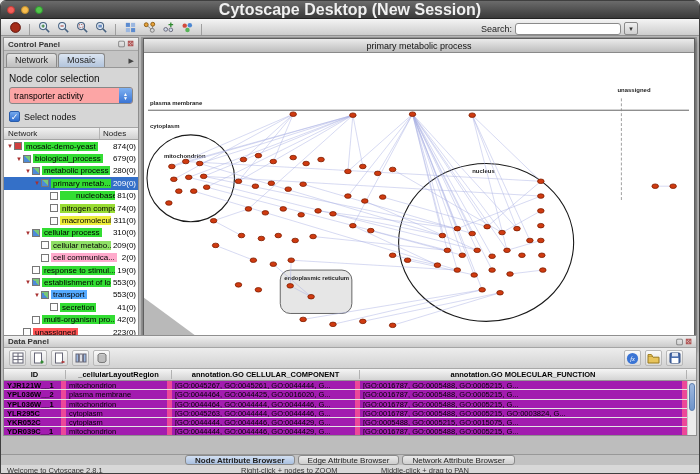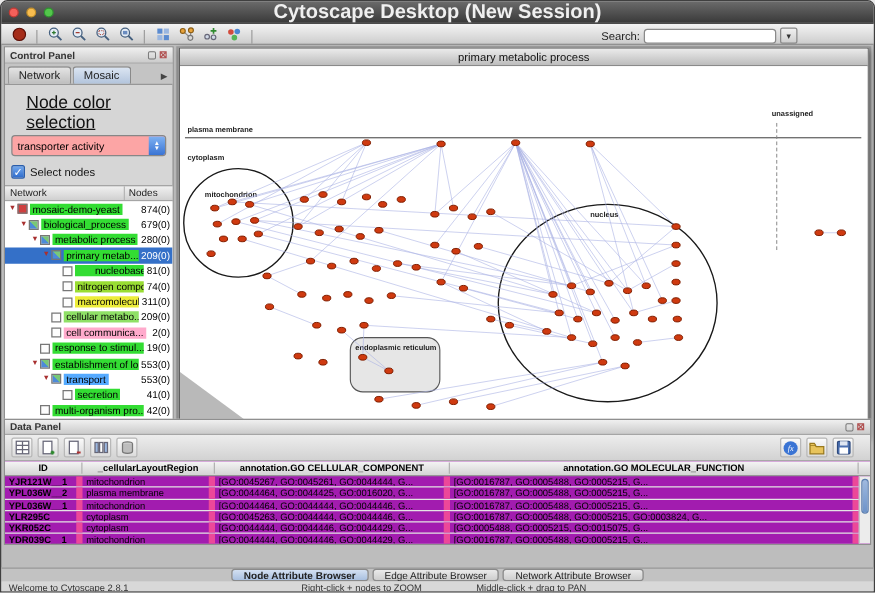--- a/index.html
+++ b/index.html
@@ -26,21 +26,21 @@
   
   .control-panel { position:absolute; left:2px; top:36px; width:136px; height:316px; border:1px solid #8f8f8f; background:#d6d6d6; display:flex; flex-direction:column; }
   .panel-header { height:13px; flex:none; background:linear-gradient(#f0f0f0,#cbcbcb); border-bottom:1px solid #a5a5a5; font-size:8px; font-weight:bold; color:#333; display:flex; align-items:center; padding:0 4px; }
   .ph-icons { margin-left:auto; display:flex; gap:2px; font-size:8px; color:#777; line-height:8px; }
   .ph-icons .x { color:#b05050; }
   .cp-tabs { height:17px; flex:none; display:flex; align-items:flex-end; background:#c4c4c4; padding:2px 2px 0; gap:1px; border-bottom:1px solid #979797; }
   .cp-tab { font-size:9px; padding:1px 8px 2px; border:1px solid #8a8a8a; border-bottom:none; border-radius:3px 3px 0 0; background:linear-gradient(#e4e4e4,#bebebe); color:#222; }
   .cp-tab.active { background:linear-gradient(#dbe5f2,#b2c4dc); }
   .cp-tab-arrow { margin-left:auto; font-size:7px; color:#444; padding:0 2px 2px 0; }
   .cp-body { flex:none; padding:3px 5px 4px; }
-  .cp-label { font-size:14px; color:#111; margin:2px 12px 3px;text-decoration:underline; }
+  .cp-label { font-size:10px; color:#111; margin:2px 0 3px; }
   .cp-dropdown { height:17px; background:#fca5a5; border:1px solid #878787; border-radius:3px; display:flex; align-items:center; font-size:8.5px; padding-left:4px; overflow:hidden; }
   .dd-btn { margin-left:auto; width:13px; height:100%; background:linear-gradient(#7fb2f2,#3a74d4); color:#fff; display:flex; flex-direction:column; align-items:center; justify-content:center; font-size:5px; line-height:4px; flex:none; }
   .cp-check { display:flex; align-items:center; gap:4px; margin:7px 0 1px; font-size:9px; color:#111; }
   .checkbox { width:11px; height:11px; flex:none; background:linear-gradient(#74a9ee,#2e6ccd); border:1px solid #2a5daa; border-radius:2px; color:#fff; font-size:9px; line-height:10px; text-align:center; }
   .tree-header { flex:none; display:flex; height:13px; background:linear-gradient(#f1f1f1,#d0d0d0); border-top:1px solid #a5a5a5; border-bottom:1px solid #a5a5a5; font-size:8px; color:#222; align-items:center; }
   .tree-header .h1 { flex:1; padding-left:4px; border-right:1px solid #b5b5b5; height:100%; line-height:12px; }
   .tree-header .h2 { width:38px; padding-left:3px; }
   .tree { flex:1; background:#fff; overflow:hidden; }
   .tree-row { display:flex; align-items:center; height:12.4px; font-size:8px; white-space:nowrap; padding-right:2px; }
   .tree-row.selected { background:#3470c8; }
@@ -252,20 +252,27 @@
           <span class="tree-icon doc"></span>
           <span class="tree-label" style="background: rgb(153, 221, 51);">nitrogen compo...</span>
           <span class="tree-count">74(0)</span>
         </div>
         <div class="tree-row">
           <span class="ti" style="width: 38px;"></span>
           <span class="arrow"></span>
           <span class="tree-icon doc"></span>
           <span class="tree-label" style="background: rgb(237, 237, 58);">macromolecule...</span>
           <span class="tree-count">311(0)</span>
+        </div>
+        <div class="tree-row">
+          <span class="ti" style="width: 20px;"></span>
+          <span class="arrow">▼</span>
+          <span class="tree-icon mosaic"></span>
+          <span class="tree-label" style="background: rgb(51, 221, 51);">cellular process</span>
+          <span class="tree-count">310(0)</span>
         </div>
         <div class="tree-row">
           <span class="ti" style="width: 29px;"></span>
           <span class="arrow"></span>
           <span class="tree-icon doc"></span>
           <span class="tree-label" style="background: rgb(143, 224, 102);">cellular metabo...</span>
           <span class="tree-count">209(0)</span>
         </div>
         <div class="tree-row">
           <span class="ti" style="width: 29px;"></span>

